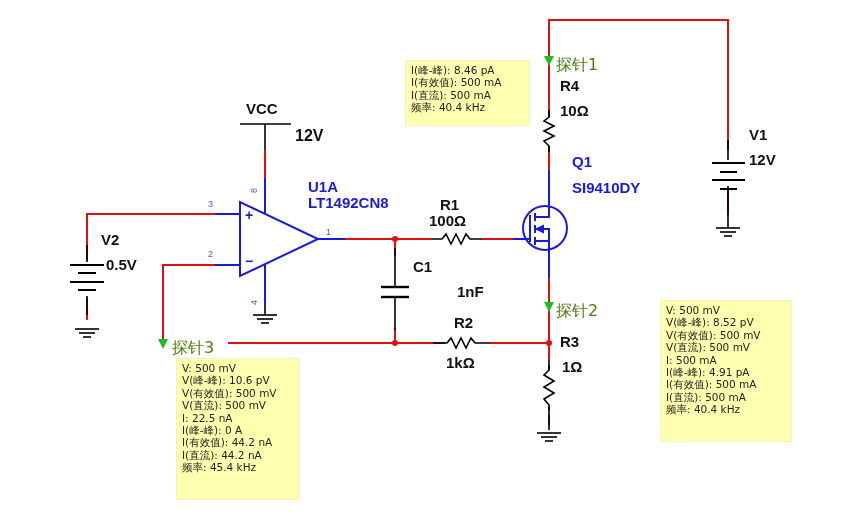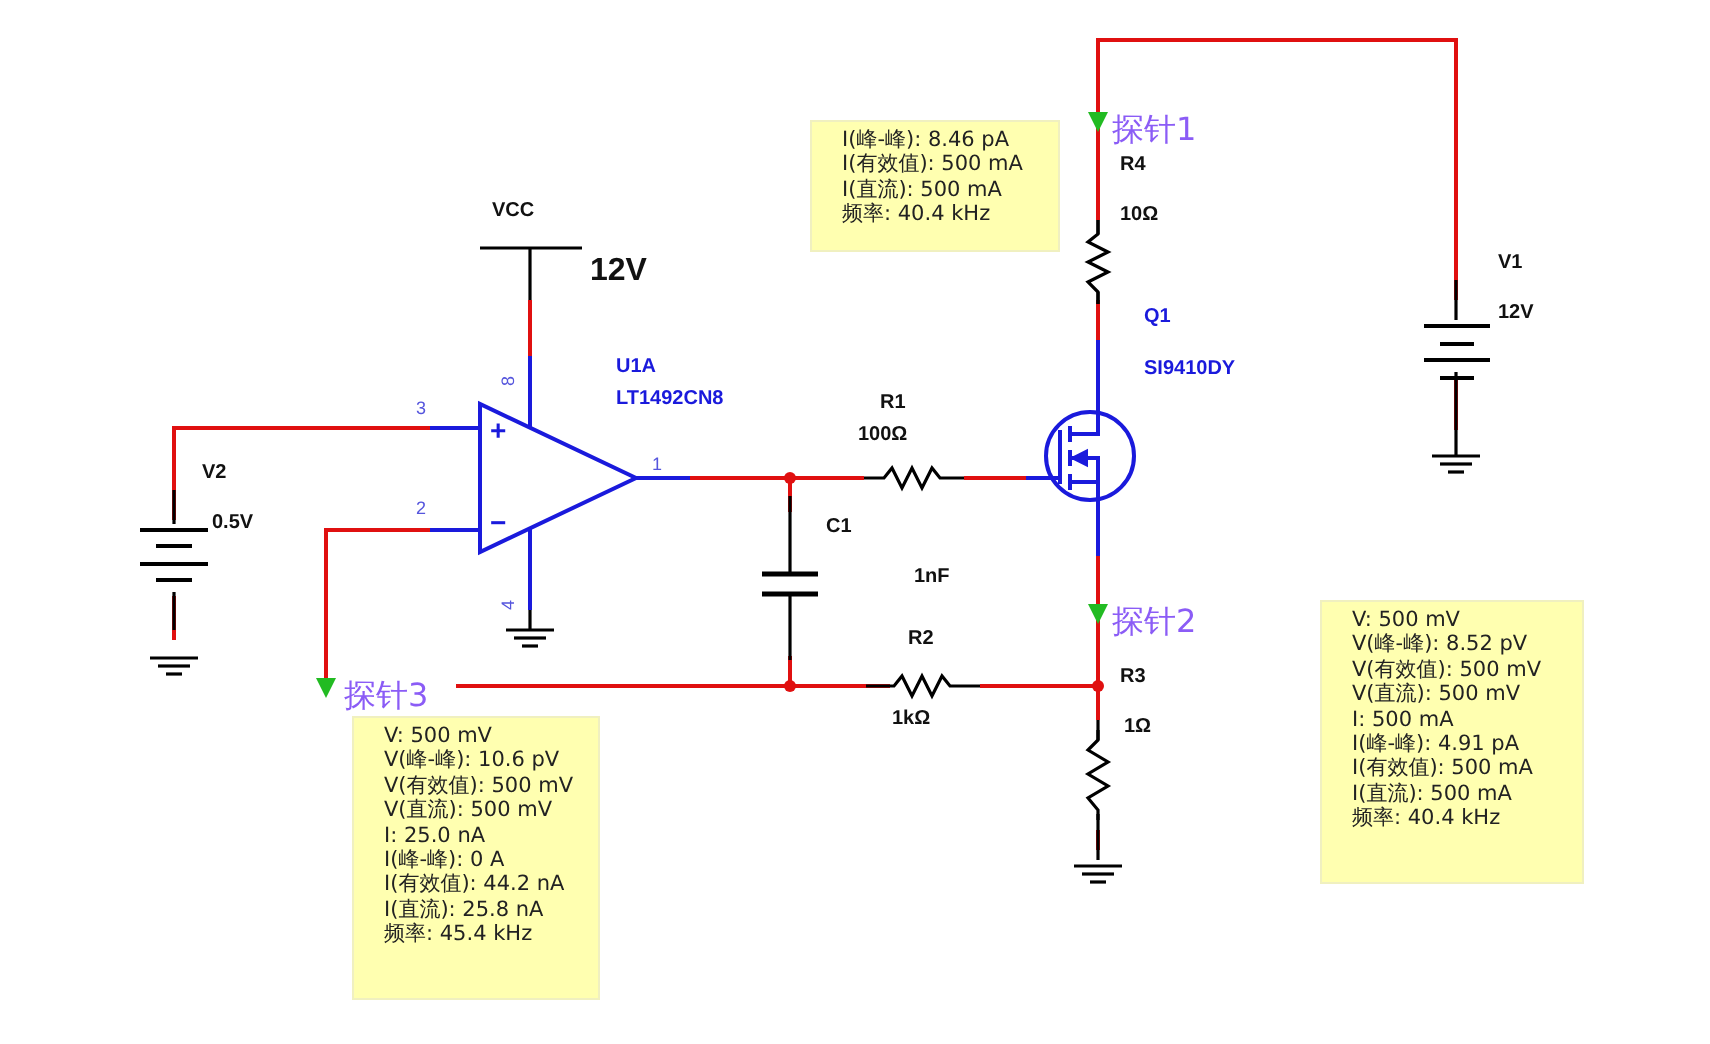--- a/index.html
+++ b/index.html
@@ -1,22 +1,22 @@
 <!DOCTYPE html>
 <html><head>
 <meta charset="utf-8">
 <style>
   html, body { margin: 0; padding: 0; background: #ffffff; }
   body { width: 855px; height: 522px; position: relative; overflow: hidden; font-family: "Liberation Sans", sans-serif; }
   #schematic { position: absolute; left: 0; top: 0; }
-  .lbl { position: absolute; font-family: "Liberation Sans", sans-serif; font-weight: bold; font-size: 10px; color: #111; white-space: nowrap; line-height: 1; }
+  .lbl { position: absolute; font-family: "Liberation Sans", sans-serif; font-weight: bold; font-size: 15px; color: #111; white-space: nowrap; line-height: 1; }
   .lbl.blue { color: #1a1adc; }
   .pin { position: absolute; font-size: 9px; color: #5555dd; font-family: "Liberation Sans", sans-serif; line-height: 1; }
-  .probe-name { position: absolute; font-family: "DejaVu Sans", sans-serif; font-size: 16px; color: #8b5cf6; white-space: nowrap; line-height: 1; }
-  .probe-box { position: absolute; background: #ffffb0; border: 1px solid #f0f0c0; box-sizing: border-box; padding: 3px 15px; font-family: "DejaVu Sans", sans-serif; font-size: 10.5px; color: #222; line-height: 12.4px; }
+  .probe-name { position: absolute; font-family: "DejaVu Sans", sans-serif; font-size: 16px; color: #4d7c0f; white-space: nowrap; line-height: 1; }
+  .probe-box { position: absolute; background: #ffffb0; border: 1px solid #f0f0c0; box-sizing: border-box; padding: 3px 5px; font-family: "DejaVu Sans", sans-serif; font-size: 10.5px; color: #222; line-height: 12.4px; }
   .probe-box div { white-space: nowrap; }
 </style>
 </head>
 <body>
 
 <svg id="schematic" width="855" height="522" viewBox="0 0 855 522">
 
   <g stroke="#e01010" stroke-width="2" fill="none">
 
     <polyline points="549,55 549,20 728,20 728,150"></polyline>
@@ -212,18 +212,18 @@
   <div>I(直流): 500 mA</div>
   <div>频率: 40.4 kHz</div>
 </div>
 
 <div class="probe-name" style="left:172px;top:340px;">探针3</div>
 <div class="probe-box" style="left:176px;top:358px;width:124px;height:142px;">
   <div>V: 500 mV</div>
   <div>V(峰-峰): 10.6 pV</div>
   <div>V(有效值): 500 mV</div>
   <div>V(直流): 500 mV</div>
-  <div>I: 25.0 nA</div>
+  <div>I: 22.5 nA</div>
   <div>I(峰-峰): 0 A</div>
   <div>I(有效值): 44.2 nA</div>
-  <div>I(直流): 25.8 nA</div>
+  <div>I(直流): 44.2 nA</div>
   <div>频率: 45.4 kHz</div>
 </div>
 
 </body></html>

